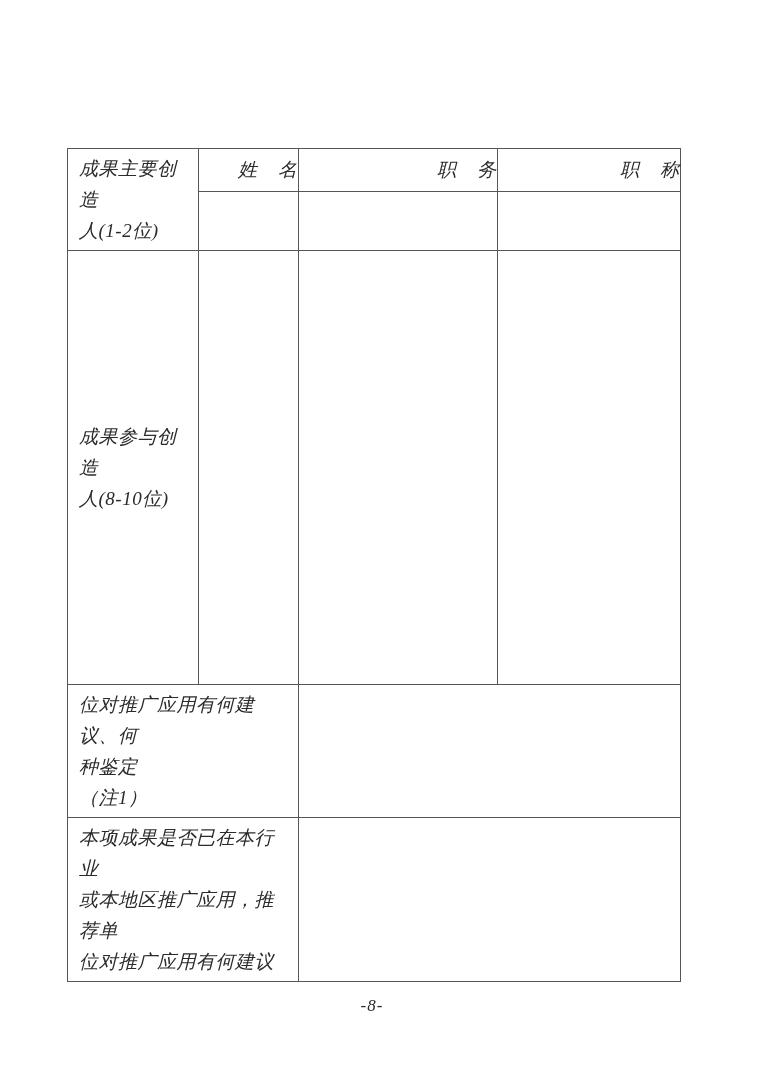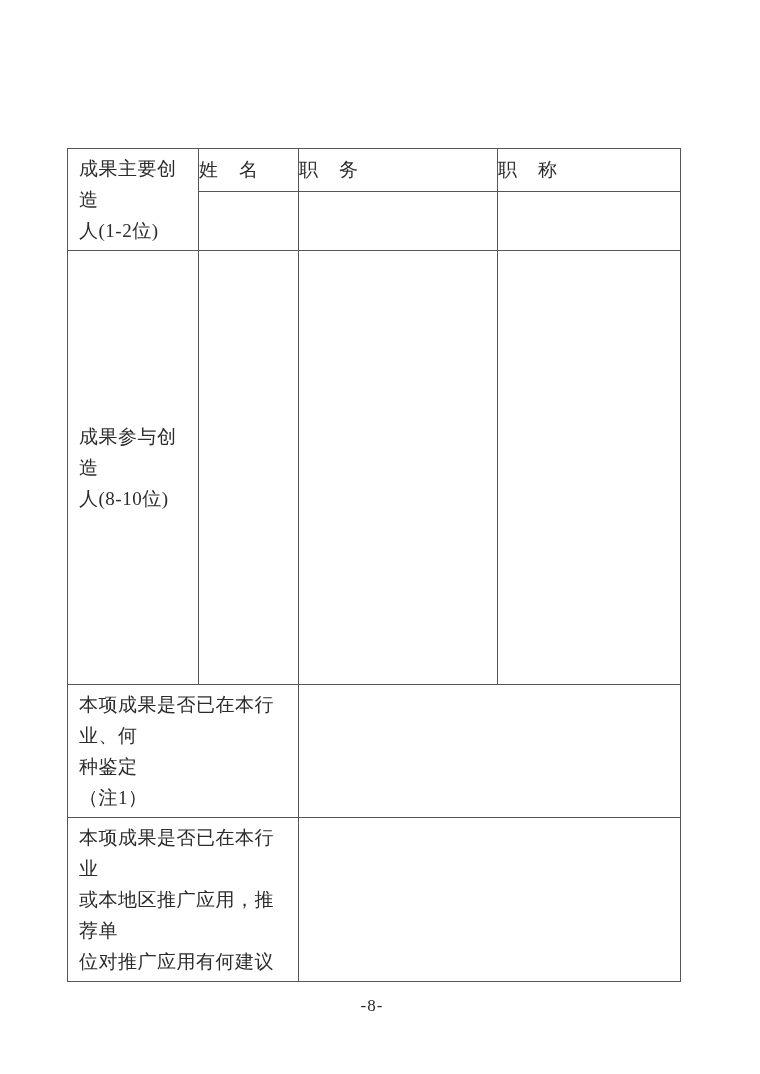--- a/index.html
+++ b/index.html
@@ -10,20 +10,21 @@
     position: relative;
     font-family: "Liberation Serif", "DejaVu Serif", serif;
     color: #2b2b2b;
     overflow: hidden;
   }
   .sheet {
     position: absolute;
     left: 0; top: 0;
     width: 733px; height: 1074px;
     background: #ffffff;
+    font-style: italic;
   }
   table.form {
     position: absolute;
     left: 67px;
     top: 148px;
     border-collapse: collapse;
     table-layout: fixed;
     width: 613px;
   }
   table.form td {
@@ -34,21 +35,21 @@
     background: #ffffff;
   }
   td.label-cell {
     white-space: pre-line;
     line-height: 31px;
     padding: 4px 6px 4px 11px;
     text-align: left;
     letter-spacing: 0.5px;
   }
   td.col-head {
-    text-align: left;
+    text-align: right;
     vertical-align: middle;
     letter-spacing: 1px;
     padding: 2px 0;
   }
   tr.r-head   { height: 33px; }
   tr.r-sub    { height: 46px; }
   tr.r-tall   { height: 434px; }
   tr.r-apprs  { height: 117px; }
   tr.r-promo  { height: 157px; }
   .page-number {
@@ -88,21 +89,21 @@
         <td></td>
       </tr>
       <tr class="r-tall">
         <td class="label-cell">成果参与创造
 人(8-10位)</td>
         <td></td>
         <td></td>
         <td></td>
       </tr>
       <tr class="r-apprs">
-        <td class="label-cell" colspan="2">本项成果是否已在本行业、何
+        <td class="label-cell" colspan="2">位对推广应用有何建议、何
 种鉴定
 （注1）</td>
         <td colspan="2"></td>
       </tr>
       <tr class="r-promo">
         <td class="label-cell" colspan="2">本项成果是否已在本行业
 或本地区推广应用，推荐单
 位对推广应用有何建议</td>
         <td colspan="2"></td>
       </tr>

